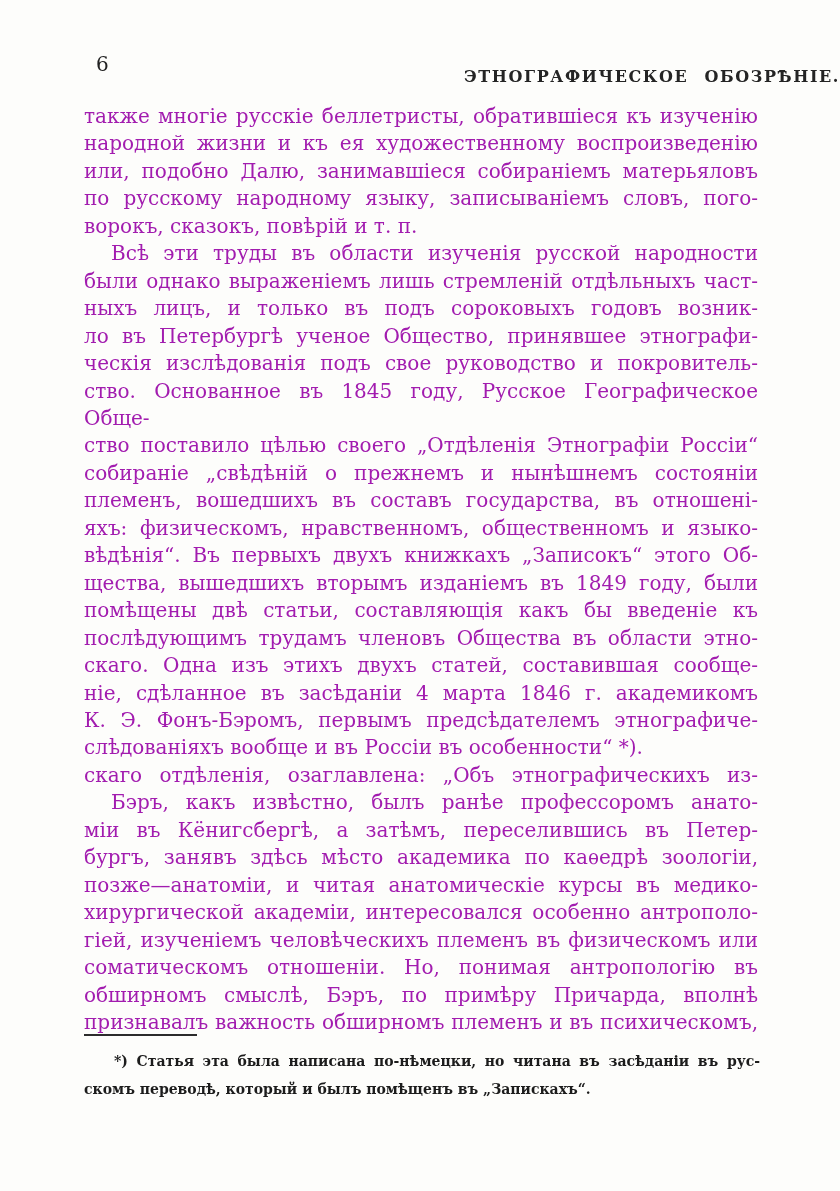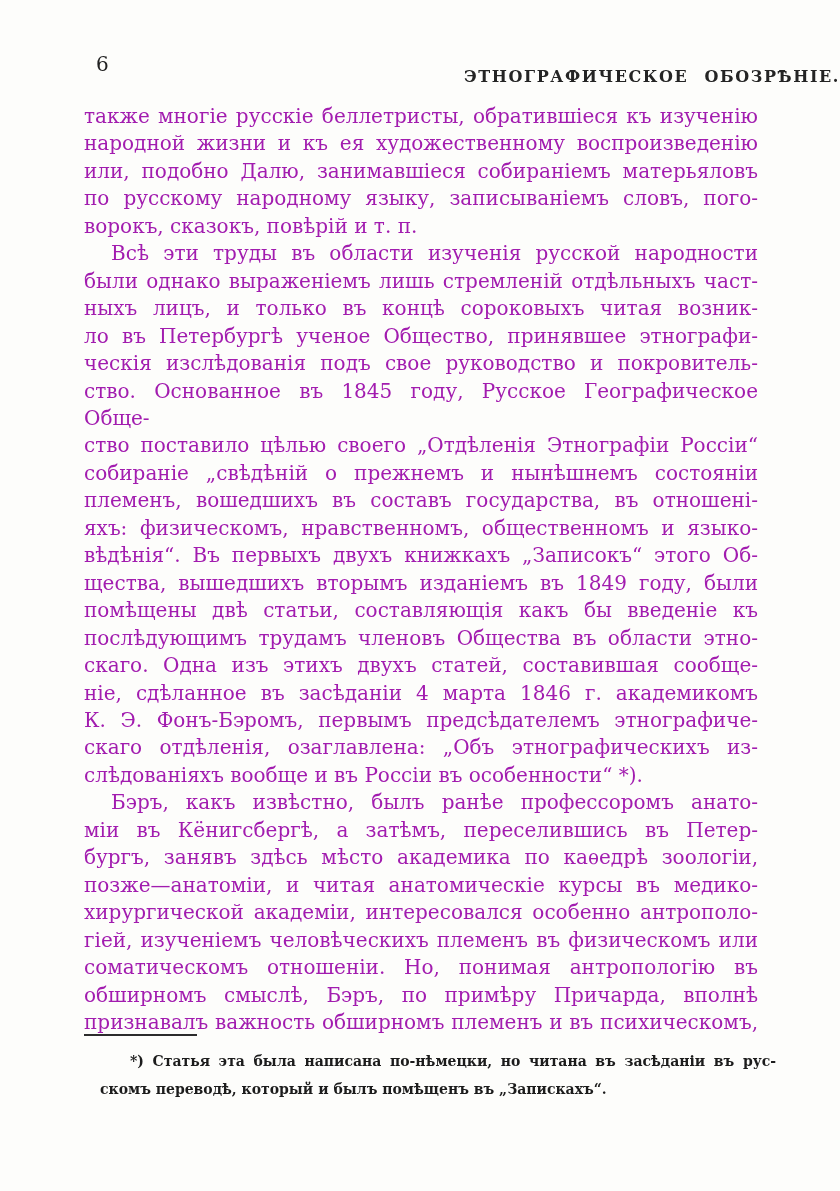--- a/index.html
+++ b/index.html
@@ -59,21 +59,21 @@
   .footnote-separator {
     position: absolute;
     left: 84px;
     top: 1034px;
     width: 113px;
     height: 2px;
     background: #2c2c2c;
   }
   .footnote {
     position: absolute;
-    left: 100px;
+    left: 84px;
     top: 1048px;
     width: 676px;
   }
   .footnote .line {
     font-size: 14px;
     font-weight: bold;
     line-height: 27.5px;
     color: #1c1c1c;
   }
   .footnote .line.indent { text-indent: 30px; }
@@ -89,37 +89,37 @@
   </div>
 
   <div class="body-text">
       <div class="line">также многіе русскіе беллетристы, обратившіеся къ изученію</div>
       <div class="line">народной жизни и къ ея художественному воспроизведенію</div>
       <div class="line">или, подобно Далю, занимавшіеся собираніемъ матерьяловъ</div>
       <div class="line">по русскому народному языку, записываніемъ словъ, пого-</div>
       <div class="line endline">ворокъ, сказокъ, повѣрій и т. п.</div>
       <div class="line indent">Всѣ эти труды въ области изученія русской народности</div>
       <div class="line">были однако выраженіемъ лишь стремленій отдѣльныхъ част-</div>
-      <div class="line">ныхъ лицъ, и только въ концѣ сороковыхъ читая возник-</div>
+      <div class="line">ныхъ лицъ, и только въ подъ сороковыхъ годовъ возник-</div>
       <div class="line">ло въ Петербургѣ ученое Общество, принявшее этнографи-</div>
       <div class="line">ческія изслѣдованія подъ свое руководство и покровитель-</div>
       <div class="line">ство. Основанное въ 1845 году, Русское Географическое Обще-</div>
       <div class="line">ство поставило цѣлью своего „Отдѣленія Этнографіи Россіи“</div>
       <div class="line">собираніе „свѣдѣній о прежнемъ и нынѣшнемъ состояніи</div>
       <div class="line">племенъ, вошедшихъ въ составъ государства, въ отношені-</div>
       <div class="line">яхъ: физическомъ, нравственномъ, общественномъ и языко-</div>
       <div class="line">вѣдѣнія“. Въ первыхъ двухъ книжкахъ „Записокъ“ этого Об-</div>
       <div class="line">щества, вышедшихъ вторымъ изданіемъ въ 1849 году, были</div>
       <div class="line">помѣщены двѣ статьи, составляющія какъ бы введеніе къ</div>
       <div class="line">послѣдующимъ трудамъ членовъ Общества въ области этно-</div>
       <div class="line">скаго. Одна изъ этихъ двухъ статей, составившая сообще-</div>
       <div class="line">ніе, сдѣланное въ засѣданіи 4 марта 1846 г. академикомъ</div>
       <div class="line">К. Э. Фонъ-Бэромъ, первымъ предсѣдателемъ этнографиче-</div>
+      <div class="line endline">слѣдованіяхъ вообще и въ Россіи въ особенности“ *).</div>
       <div class="line">скаго отдѣленія, озаглавлена: „Объ этнографическихъ из-</div>
-      <div class="line endline">слѣдованіяхъ вообще и въ Россіи въ особенности“ *).</div>
       <div class="line indent">Бэръ, какъ извѣстно, былъ ранѣе профессоромъ анато-</div>
       <div class="line">міи въ Кёнигсбергѣ, а затѣмъ, переселившись въ Петер-</div>
       <div class="line">бургъ, занявъ здѣсь мѣсто академика по каѳедрѣ зоологіи,</div>
       <div class="line">позже—анатоміи, и читая анатомическіе курсы въ медико-</div>
       <div class="line">хирургической академіи, интересовался особенно антрополо-</div>
       <div class="line">гіей, изученіемъ человѣческихъ племенъ въ физическомъ или</div>
       <div class="line">соматическомъ отношеніи. Но, понимая антропологію въ</div>
       <div class="line">обширномъ смыслѣ, Бэръ, по примѣру Причарда, вполнѣ</div>
       <div class="line">признавалъ важность обширномъ племенъ и въ психическомъ,</div>
     </div>

